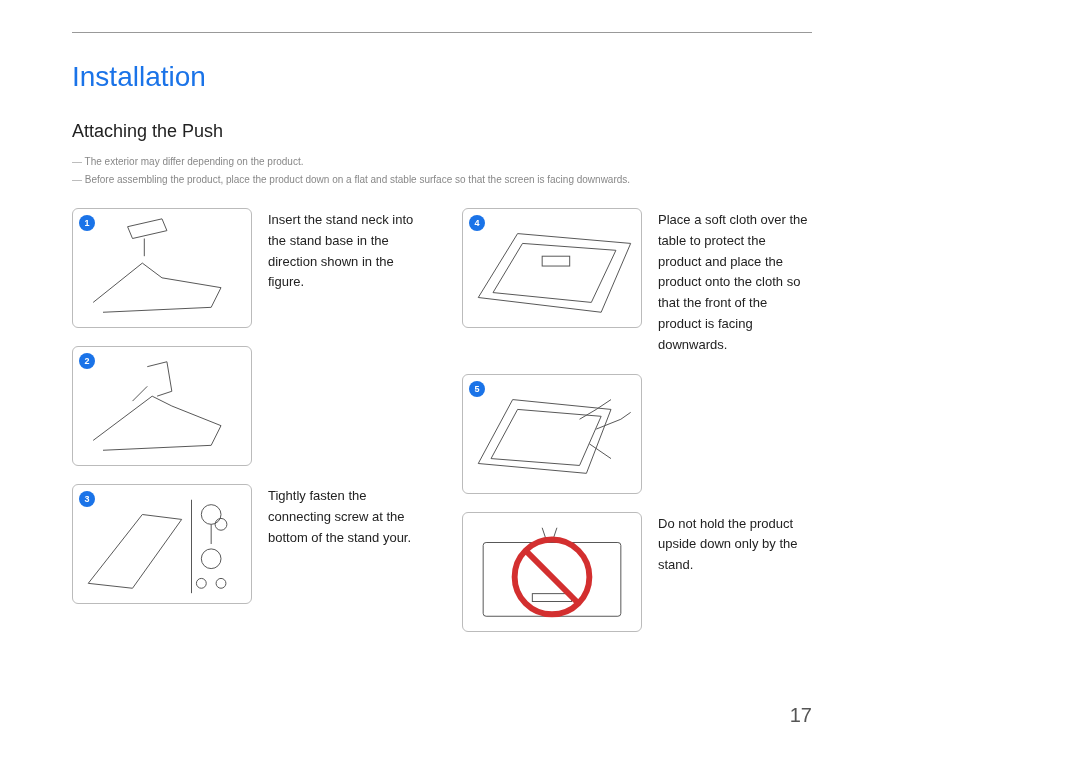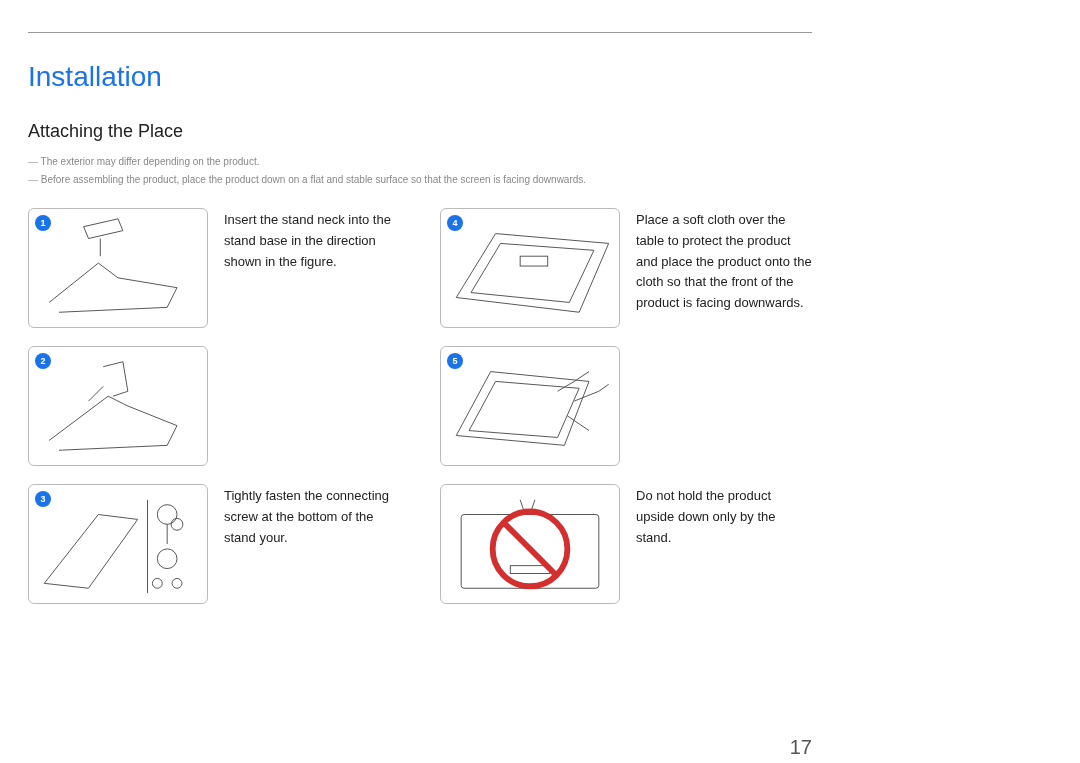--- a/index.html
+++ b/index.html
@@ -1,20 +1,20 @@
 <!DOCTYPE html>
 <html><head>
 <meta charset="utf-8">
 <style>
   * { margin: 0; padding: 0; box-sizing: border-box; }
   html, body { width: 1080px; height: 763px; background: #fff; font-family: Arial, Helvetica, sans-serif; color: #000; }
   .page {
     width: 860px;
     height: 763px;
-    padding: 32px 48px 24px 28px;
+    padding: 32px 48px 24px 72px;
     position: relative;
   }
   .top-rule {
     border-top: 1px solid #999;
     margin-bottom: 28px;
   }
   .h1 {
     font-size: 28px;
     font-weight: 400;
     color: #1a73e8;
@@ -81,41 +81,41 @@
     line-height: 1.6;
     color: #222;
     padding-top: 2px;
   }
   .caution-label {
     font-weight: bold;
     margin-bottom: 4px;
   }
   .pagenum {
     position: absolute;
-    bottom: 4px;
+    bottom: 36px;
     right: 48px;
     font-size: 20px;
     color: #555;
   }
   
   .thumb svg { width: 100%; height: 100%; }
   .thumb path, .thumb line, .thumb rect, .thumb circle, .thumb polyline, .thumb polygon {
     stroke: #555; stroke-width: 1; fill: none;
   }
   .prohibit circle.ring { stroke: #d32f2f; stroke-width: 6; fill: none; }
   .prohibit line.slash { stroke: #d32f2f; stroke-width: 6; }
 </style>
 </head>
 <body>
 
 <div class="page">
   <div class="top-rule"></div>
 
   <h1 class="h1">Installation</h1>
-  <h2 class="h2">Attaching the Place</h2>
+  <h2 class="h2">Attaching the Push</h2>
 
   <p class="note-line">The exterior may differ depending on the product.</p>
   <p class="note-line">Before assembling the product, place the product down on a flat and stable surface so that the screen is facing downwards.</p>
 
   <div class="steps-wrap">
 
     <div class="col">
 
       <div class="step">
         <div class="thumb">

